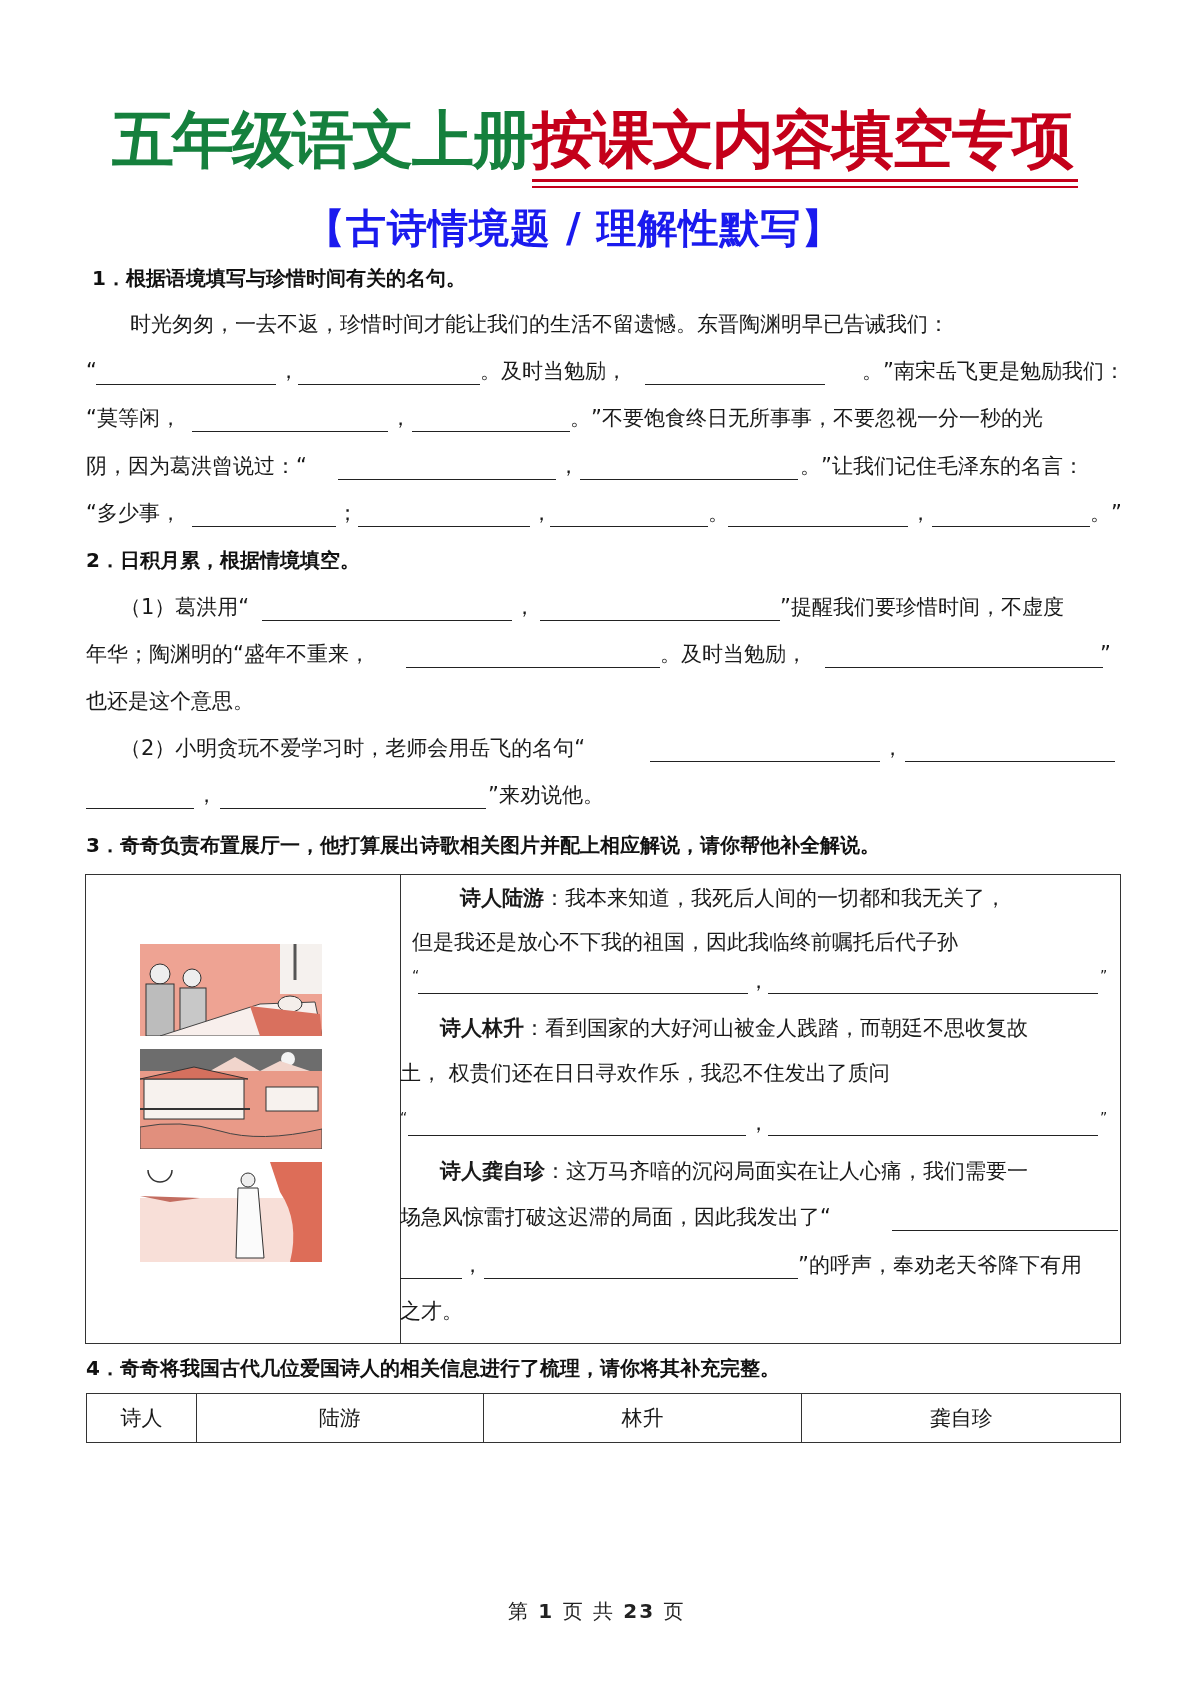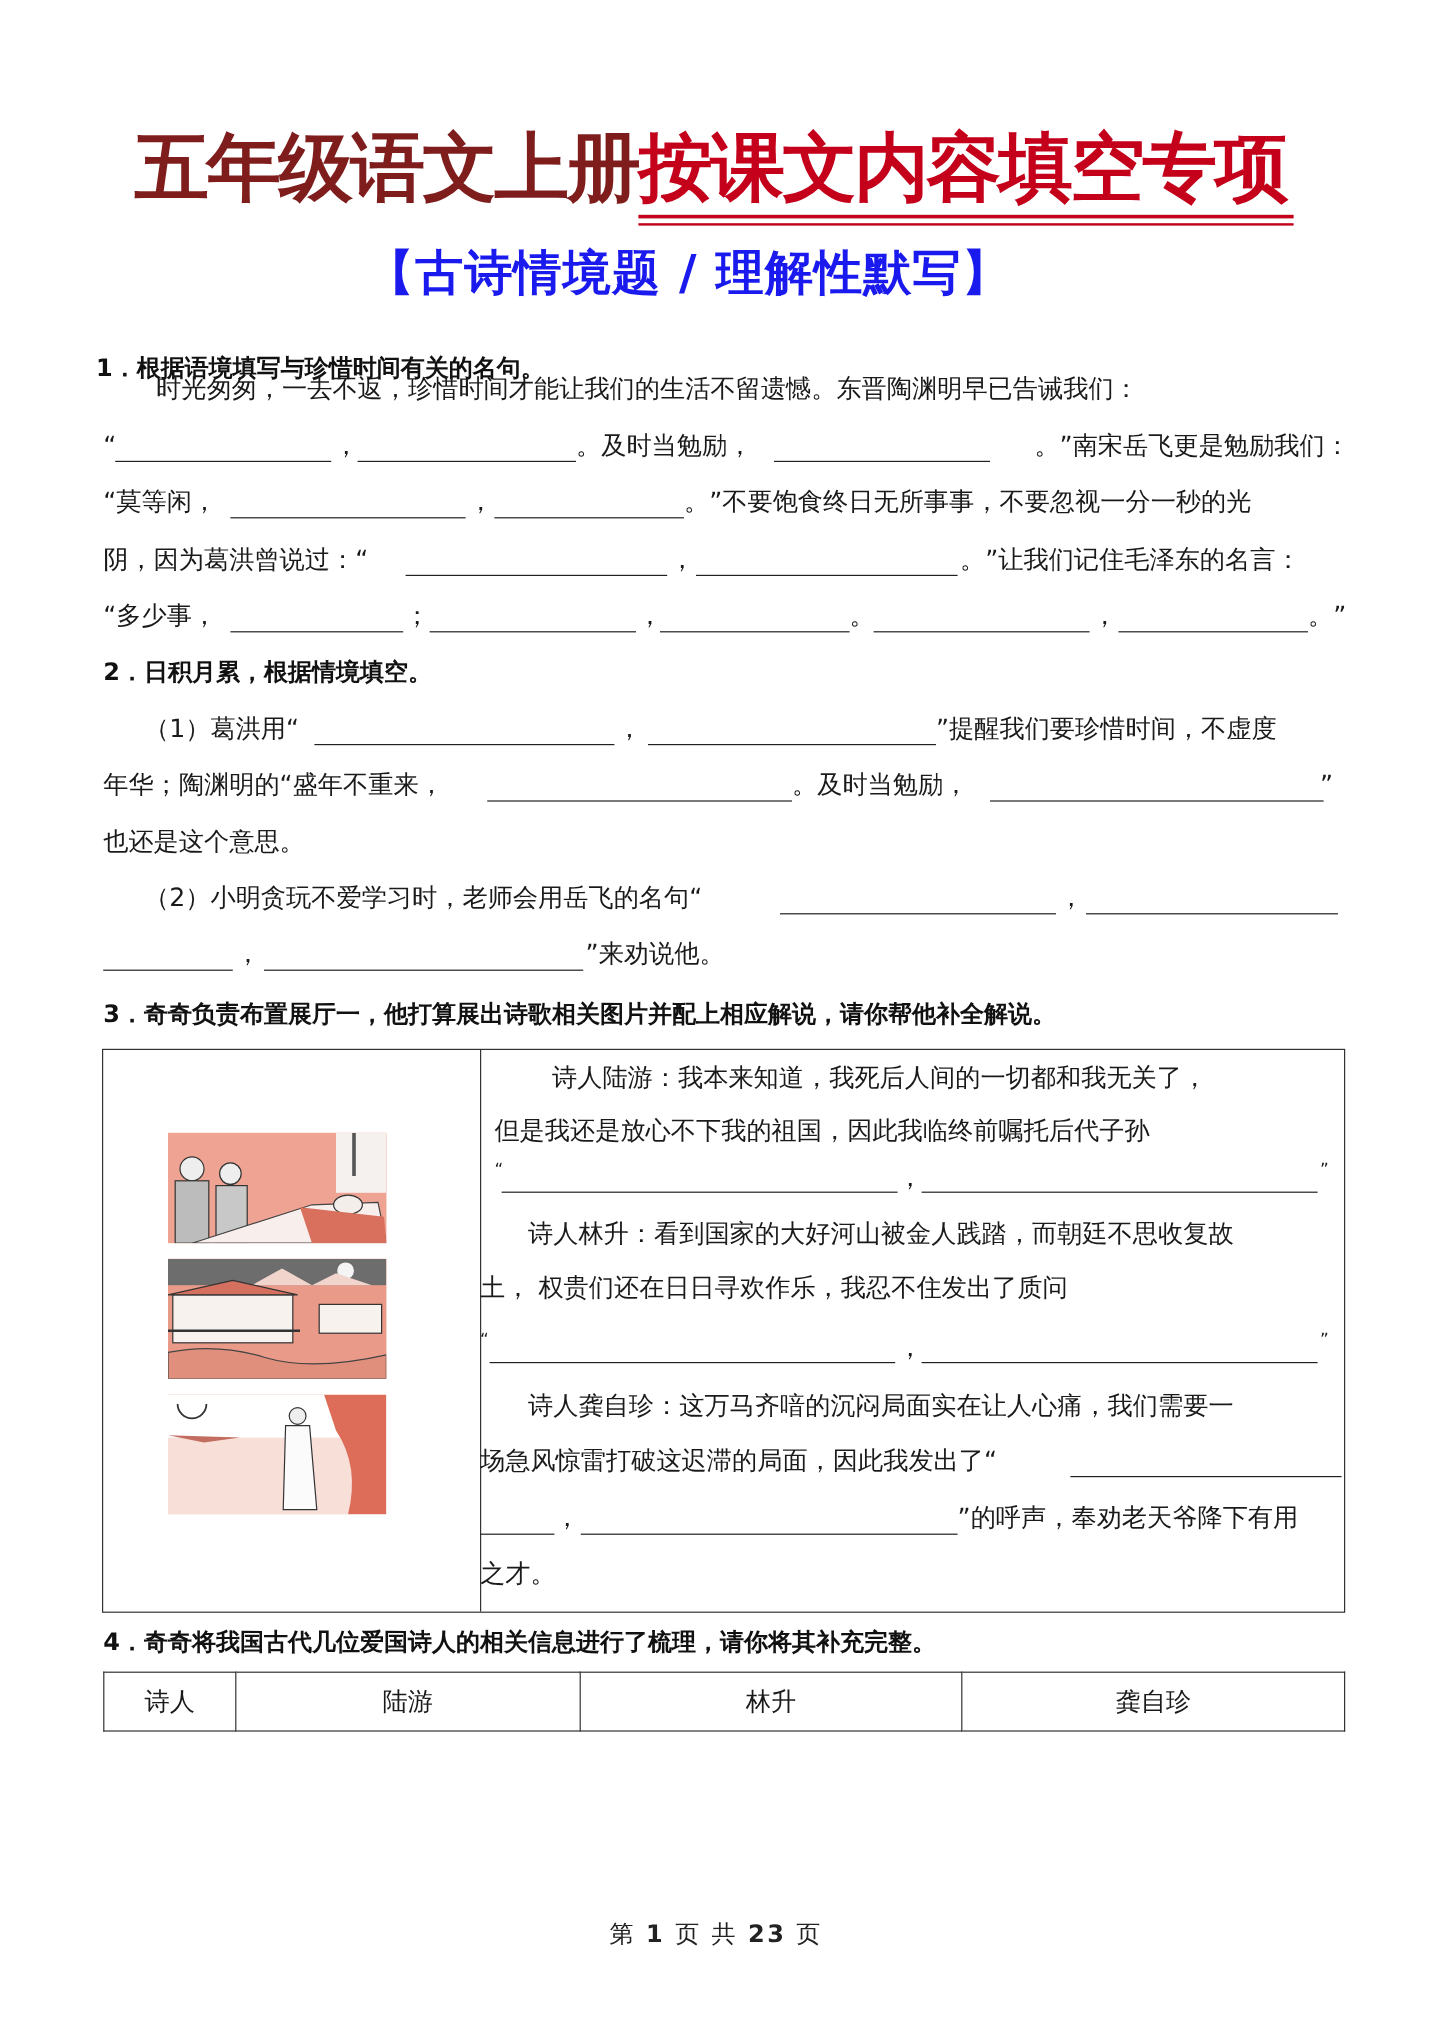--- a/index.html
+++ b/index.html
@@ -1,51 +1,51 @@
 <!DOCTYPE html>
 <html><head>
 <meta charset="utf-8">
 <style>
   html, body { margin: 0; padding: 0; background: #ffffff; }
   body { width: 1191px; height: 1684px; position: relative; overflow: hidden;
          font-family: "DejaVu Sans", "Liberation Sans", sans-serif; color: #1a1a1a; }
   .abs { position: absolute; white-space: nowrap; }
   .title { top: 100px; left: 112px; font-size: 62px; font-weight: 900; letter-spacing: -2px; line-height: 80px; }
-  .title .black { color: #7f1d1d; }
+  .title .black { color: #15803d; }
   .title .red { color: #c4001a; position: relative; display: inline-block; }
   .title .red .ul1, .title .red .ul2 { position: absolute; left: 0; right: -6px; height: 3px; background: #c4001a; }
   .title .red .ul1 { bottom: -2px; }
   .title .red .ul2 { bottom: -8px; height: 2px; }
   .subtitle { top: 200px; left: 305px; font-size: 40px; font-weight: 900; color: #1a1aee; line-height: 56px; letter-spacing: 1px; }
   .qhead { font-size: 20px; font-weight: 700; color: #111; line-height: 30px; }
   .txt { font-size: 21px; line-height: 30px; color: #1a1a1a; }
   .blank { position: absolute; border-bottom: 1.5px solid #222; height: 0; }
   .box3 { position: absolute; left: 85px; top: 874px; width: 1036px; height: 470px; border: 1.5px solid #333; box-sizing: border-box; }
   .box3 .divider { position: absolute; left: 314px; top: 0; bottom: 0; width: 0; border-left: 1.5px solid #333; }
   .illus { position: absolute; left: 128px; top: 944px; width: 196px; }
   .panel { position: relative; width: 182px; margin-left: 12px; overflow: hidden; }
   .p1 { height: 92px; background: #eea393; }
   .p2 { height: 100px; background: #e99a88; margin-top: 13px; }
   .p3 { height: 100px; background: #f6dcd6; margin-top: 13px; }
-  .bold { font-weight: 400; }
+  .bold { font-weight: 700; }
   table.t4 { position: absolute; left: 86px; top: 1393px; border-collapse: collapse; width: 1035px; }
   table.t4 td { border: 1.5px solid #333; font-size: 21px; color: #1a1a1a; text-align: center; padding: 0; height: 48px; }
   table.t4 tr.r3 td { height: 52px; }
   .footer { top: 1598px; left: 508px; font-size: 20px; color: #222; letter-spacing: 2px; }
   .circ { display: inline-block; width: 26px; height: 26px; border: 1.5px solid #222; border-radius: 50%; text-align: center; line-height: 26px; font-size: 18px; margin-right: 2px; }
 </style>
 </head>
 <body>
 
 <div class="abs title">
   <span class="black">五年级语文上册</span><span class="red"><span>按课文内容填空专项</span><span class="ul1"></span><span class="ul2"></span></span>
 </div>
 <div class="abs subtitle">【古诗情境题 / 理解性默写】</div>
 
-<div class="abs qhead" style="top:263px;left:80px;margin-top:28px;">1．根据语境填写与珍惜时间有关的名句。</div>
+<div class="abs qhead" style="top:263px;left:92px;">1．根据语境填写与珍惜时间有关的名句。</div>
 <div class="abs txt" style="top:309px;left:130px;">时光匆匆，一去不返，珍惜时间才能让我们的生活不留遗憾。东晋陶渊明早已告诫我们：</div>
 
 <div class="abs txt" style="top:356px;left:86px;">“</div>
 <div class="blank" style="top:384px;left:96px;width:180px;"></div>
 <div class="abs txt" style="top:356px;left:278px;">，</div>
 <div class="blank" style="top:384px;left:298px;width:182px;"></div>
 <div class="abs txt" style="top:356px;left:480px;">。及时当勉励，</div>
 <div class="blank" style="top:384px;left:645px;width:180px;"></div>
 <div class="abs txt" style="top:356px;left:826px;margin-left:36px;">。”南宋岳飞更是勉励我们：</div>
 

